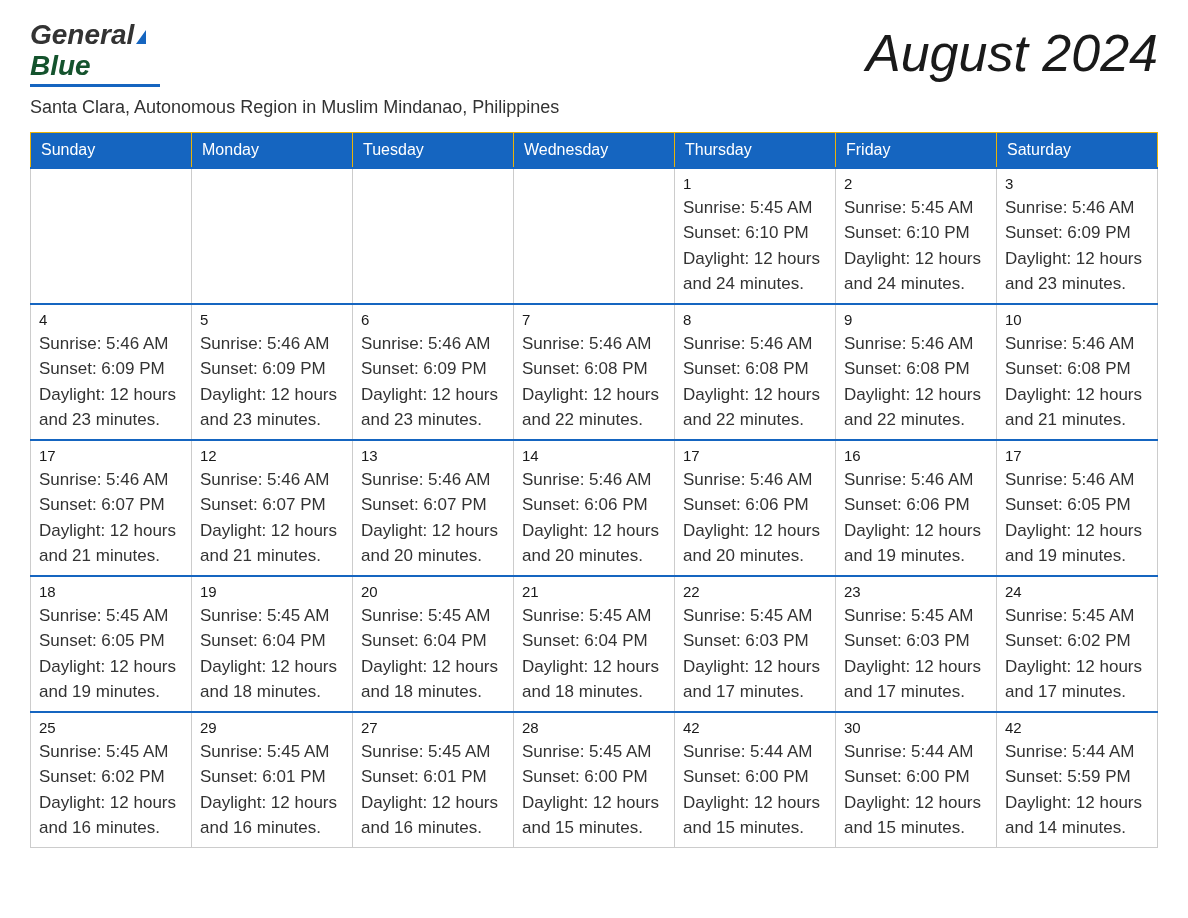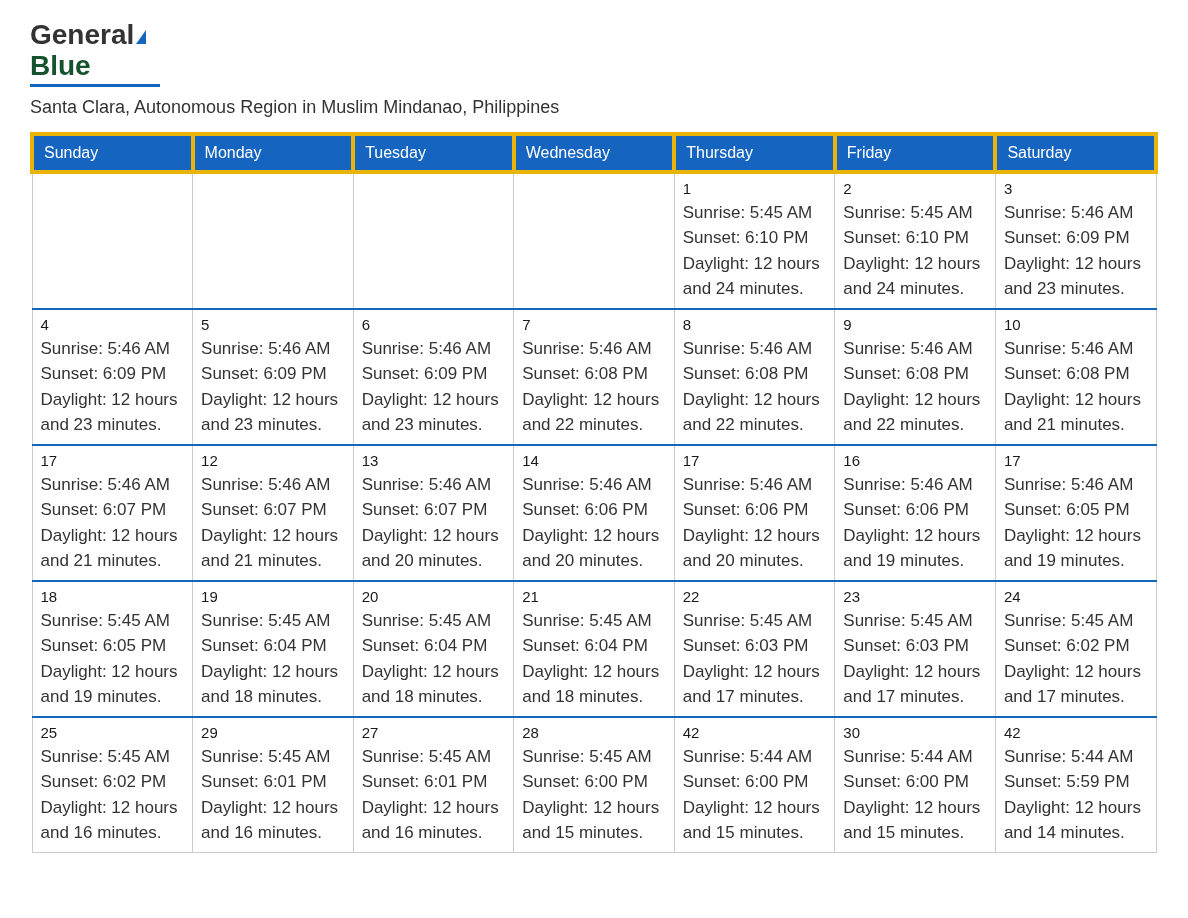--- a/index.html
+++ b/index.html
@@ -8,20 +8,21 @@
       background: #ffffff;
       padding: 20px 30px;
       width: 1188px;
       min-height: 918px;
     }
     .header-area {
       display: flex;
       justify-content: space-between;
       align-items: center;
       margin-bottom: 10px;
+      font-style: italic;
     }
     .logo {
       display: flex;
       flex-direction: column;
       align-items: flex-start;
     }
     .logo-text {
       font-size: 28px;
       font-weight: bold;
       color: #1a1a1a;
@@ -62,21 +63,21 @@
       border-collapse: collapse;
       border: 1px solid #aaaaaa;
     }
     .calendar th {
       background-color: #1565c0;
       color: #ffffff;
       padding: 8px 10px;
       font-size: 16px;
       font-weight: normal;
       text-align: left;
-      border: 4px solid #eab308;
+      border: 1px solid #eab308;
     }
     .calendar td {
       vertical-align: top;
       padding: 6px 8px;
       border: 1px solid #cccccc;
       width: calc(100% / 7);
       min-height: 100px;
       font-size: 13px;
       color: #333333;
     }
@@ -102,20 +103,21 @@
 <body>
 
 <div class="header-area">
   <div class="logo">
     <div class="logo-text">
       <span class="logo-general">General</span><span class="logo-triangle"></span><br>
       <span class="logo-blue">Blue</span>
     </div>
     <div class="logo-line"></div>
   </div>
+  <div class="month-title">August 2024</div>
 </div>
 
 <div class="subtitle">Santa Clara, Autonomous Region in Muslim Mindanao, Philippines</div>
 
 <table class="calendar">
   <thead>
     <tr>
     <th>Sunday</th>
         <th>Monday</th>
         <th>Tuesday</th>

